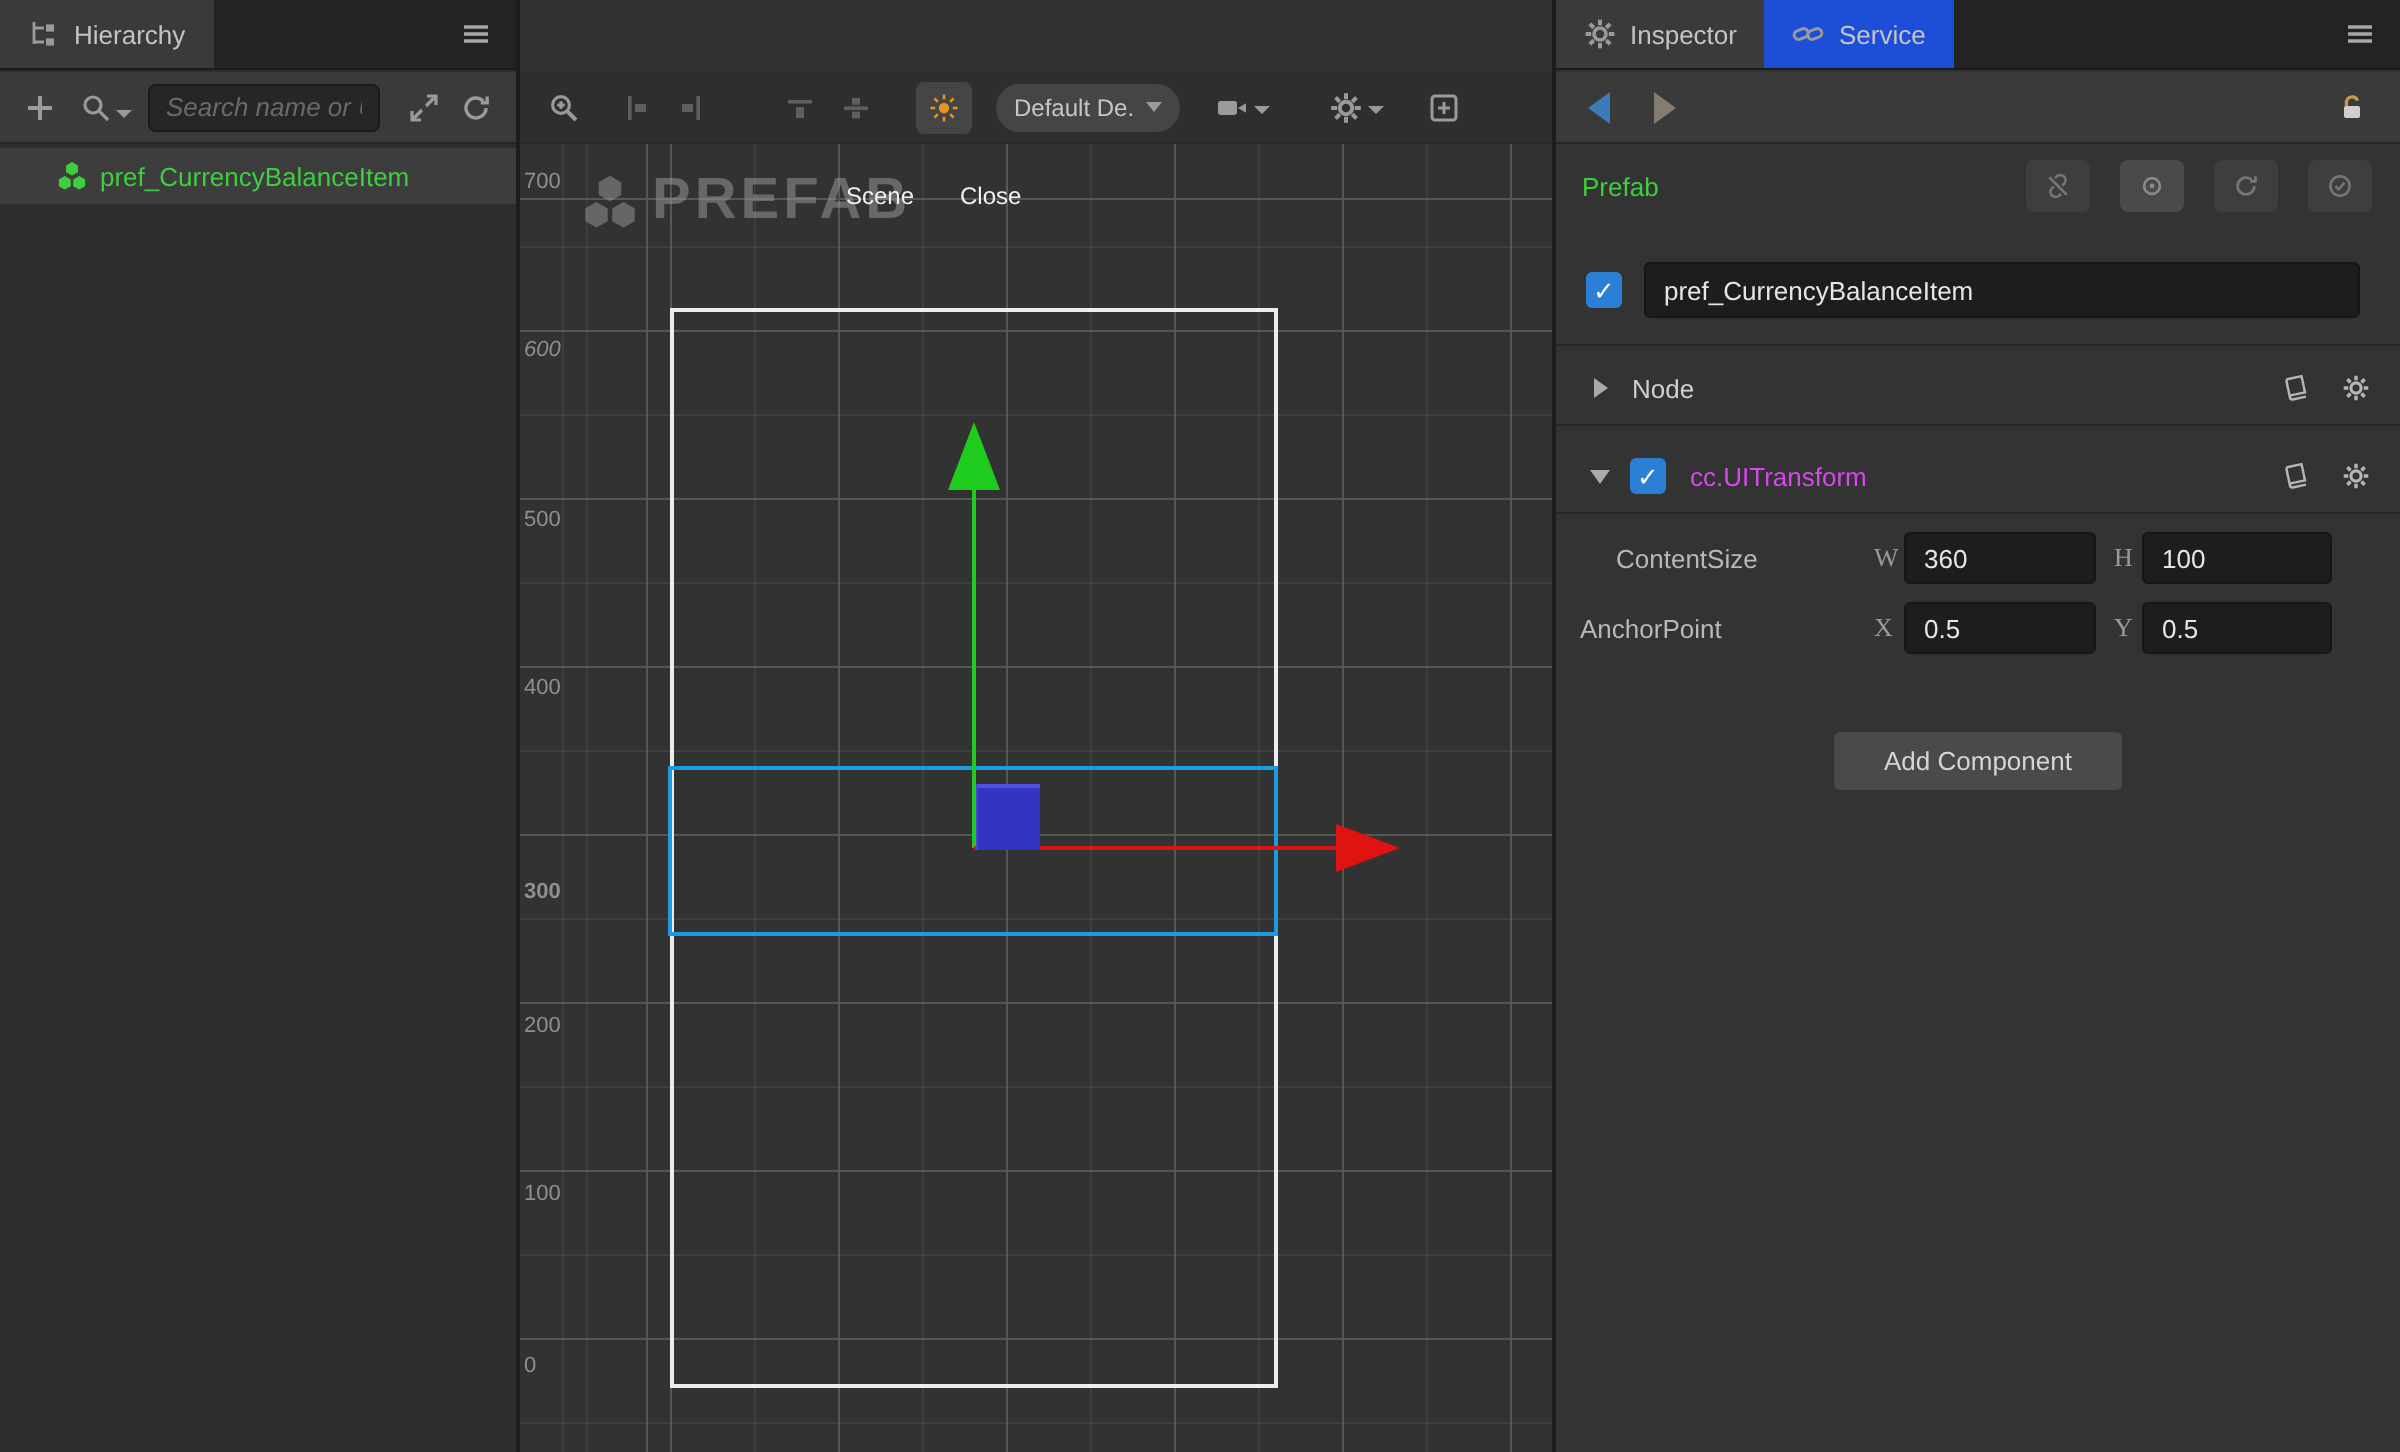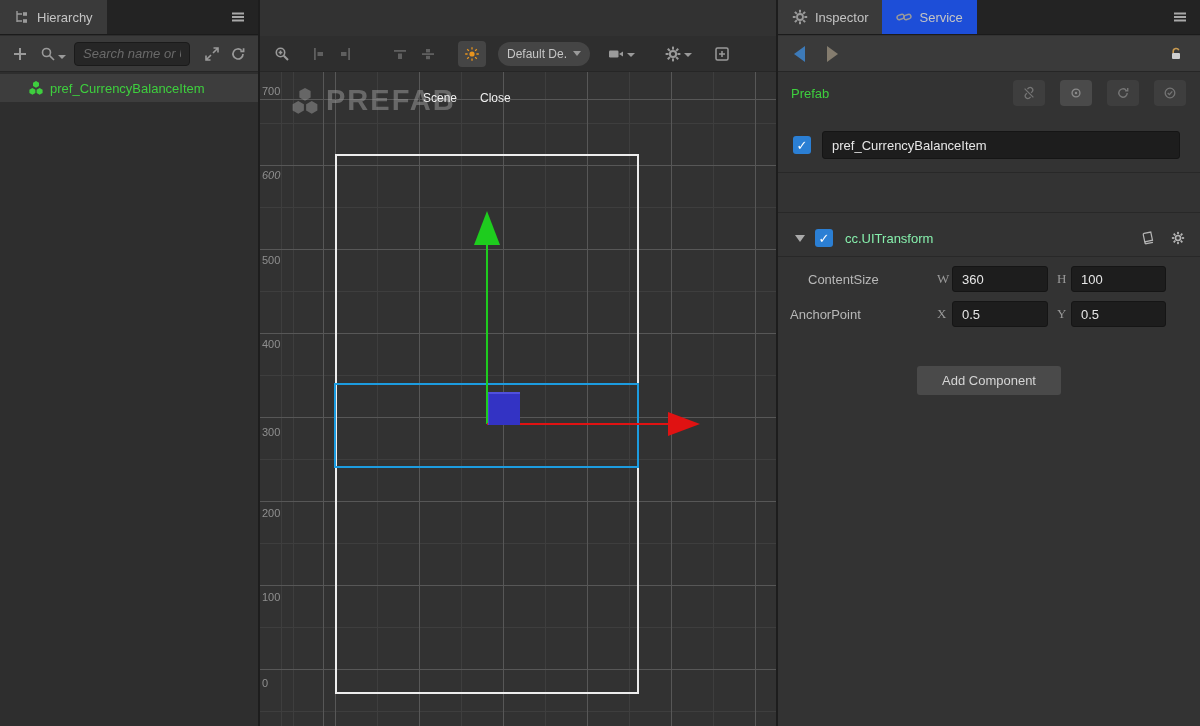--- a/index.html
+++ b/index.html
@@ -245,21 +245,21 @@
         </svg>
     </span>
   </div>
 
   <div class="scene-body">
 
     <span class="ruler-label" style="top:13px;">700</span>
     <span class="ruler-label" style="top:97px;font-style:italic;">600</span>
     <span class="ruler-label" style="top:182px;">500</span>
     <span class="ruler-label" style="top:266px;">400</span>
-    <span class="ruler-label" style="top:354px;">300</span>
+    <span class="ruler-label" style="top:368px;font-weight:bold;">300</span>
     <span class="ruler-label" style="top:435px;">200</span>
     <span class="ruler-label" style="top:519px;">100</span>
     <span class="ruler-label" style="top:605px;">0</span>
 
     <span class="wm-cube">
       <svg viewBox="0 0 16 16" fill="#9a9a9a">
         <path d="M8 1l3 1.7v3.4L8 7.8 5 6.1V2.7z"></path>
         <path d="M4.4 8l3 1.7v3.4l-3 1.7-3-1.7V9.7z"></path>
         <path d="M11.6 8l3 1.7v3.4l-3 1.7-3-1.7V9.7z"></path>
       </svg>
@@ -365,27 +365,23 @@
     </span>
   </div>
 
   <div class="insp-row" style="top:131px; height:28px; padding-left:15px;">
     <span class="chk">✓</span>
     <input class="txt-input" style="margin-left: 11px; flex: 1 1 0%; height: 28px; margin-right: 20px;" value="pref_CurrencyBalanceItem">
   </div>
 
   <div class="sep" style="top:172px;"></div>
 
-
-  <div class="sep" style="top:212px;"></div>
-
-  <div class="insp-row" style="top:222px; height:32px; padding-left:17px;">
-    <span class="tri-down"></span>
-    <span class="chk" style="margin-left:10px;">✓</span>
-    <span style="margin-left:12px; color:#86efac;">cc.UITransform</span>
+  <div class="insp-row" style="top:178px; height:32px; padding-left:19px;">
+    <span class="tri-right"></span>
+    <span style="margin-left:12px; color:#d0d0d0;">Node</span>
     <span class="comp-icons">
       <span class="ic ic14">
         <svg viewBox="0 0 16 16" fill="none" stroke="currentColor" stroke-width="1.4">
           <path d="M3.5 13.5V3.2c0-.7.5-1.2 1.2-1.2h7.8v9.5H4.8c-.7 0-1.3.6-1.3 1.3s.6 1.2 1.3 1.2h7.7" transform="rotate(-12 8 8)"></path>
           </svg>
       </span>
       <span class="ic ic14">
         <svg viewBox="0 0 16 16" fill="currentColor">
           <circle cx="8" cy="8" r="2.9" fill="none" stroke="currentColor" stroke-width="1.8"></circle>
           <rect x="7" y="1" width="2" height="2.6"></rect>
@@ -394,20 +390,48 @@
             <rect x="12.4" y="7" width="2.6" height="2"></rect>
           <rect x="7" y="1" width="2" height="2.6" transform="rotate(45 8 8)"></rect>
           <rect x="7" y="12.4" width="2" height="2.6" transform="rotate(45 8 8)"></rect>
           <rect x="1" y="7" width="2.6" height="2" transform="rotate(45 8 8)"></rect>
           <rect x="12.4" y="7" width="2.6" height="2" transform="rotate(45 8 8)"></rect>
         </svg>
       </span>
     </span>
   </div>
 
+  <div class="sep" style="top:212px;"></div>
+
+  <div class="insp-row" style="top:222px; height:32px; padding-left:17px;">
+    <span class="tri-down"></span>
+    <span class="chk" style="margin-left:10px;">✓</span>
+    <span style="margin-left:12px; color:#d946ef;">cc.UITransform</span>
+    <span class="comp-icons">
+      <span class="ic ic14">
+        <svg viewBox="0 0 16 16" fill="none" stroke="currentColor" stroke-width="1.4">
+          <path d="M3.5 13.5V3.2c0-.7.5-1.2 1.2-1.2h7.8v9.5H4.8c-.7 0-1.3.6-1.3 1.3s.6 1.2 1.3 1.2h7.7" transform="rotate(-12 8 8)"></path>
+          </svg>
+      </span>
+      <span class="ic ic14">
+        <svg viewBox="0 0 16 16" fill="currentColor">
+          <circle cx="8" cy="8" r="2.9" fill="none" stroke="currentColor" stroke-width="1.8"></circle>
+          <rect x="7" y="1" width="2" height="2.6"></rect>
+            <rect x="7" y="12.4" width="2" height="2.6"></rect>
+          <rect x="1" y="7" width="2.6" height="2"></rect>
+            <rect x="12.4" y="7" width="2.6" height="2"></rect>
+          <rect x="7" y="1" width="2" height="2.6" transform="rotate(45 8 8)"></rect>
+          <rect x="7" y="12.4" width="2" height="2.6" transform="rotate(45 8 8)"></rect>
+          <rect x="1" y="7" width="2.6" height="2" transform="rotate(45 8 8)"></rect>
+          <rect x="12.4" y="7" width="2.6" height="2" transform="rotate(45 8 8)"></rect>
+        </svg>
+      </span>
+    </span>
+  </div>
+
   <div class="sep" style="top:256px;"></div>
 
   <div class="insp-row" style="top:266px; height:26px;">
     <span style="margin-left:30px; color:#b8b8b8;">ContentSize</span>
     <span class="field-prefix" style="position:absolute; left:159px;">W</span>
     <input class="txt-input" style="position: absolute; left: 174px; width: 96px; height: 26px;" value="360">
     <span class="field-prefix" style="position:absolute; left:279px;">H</span>
     <input class="txt-input" style="position: absolute; left: 293px; width: 95px; height: 26px;" value="100">
   </div>
 

